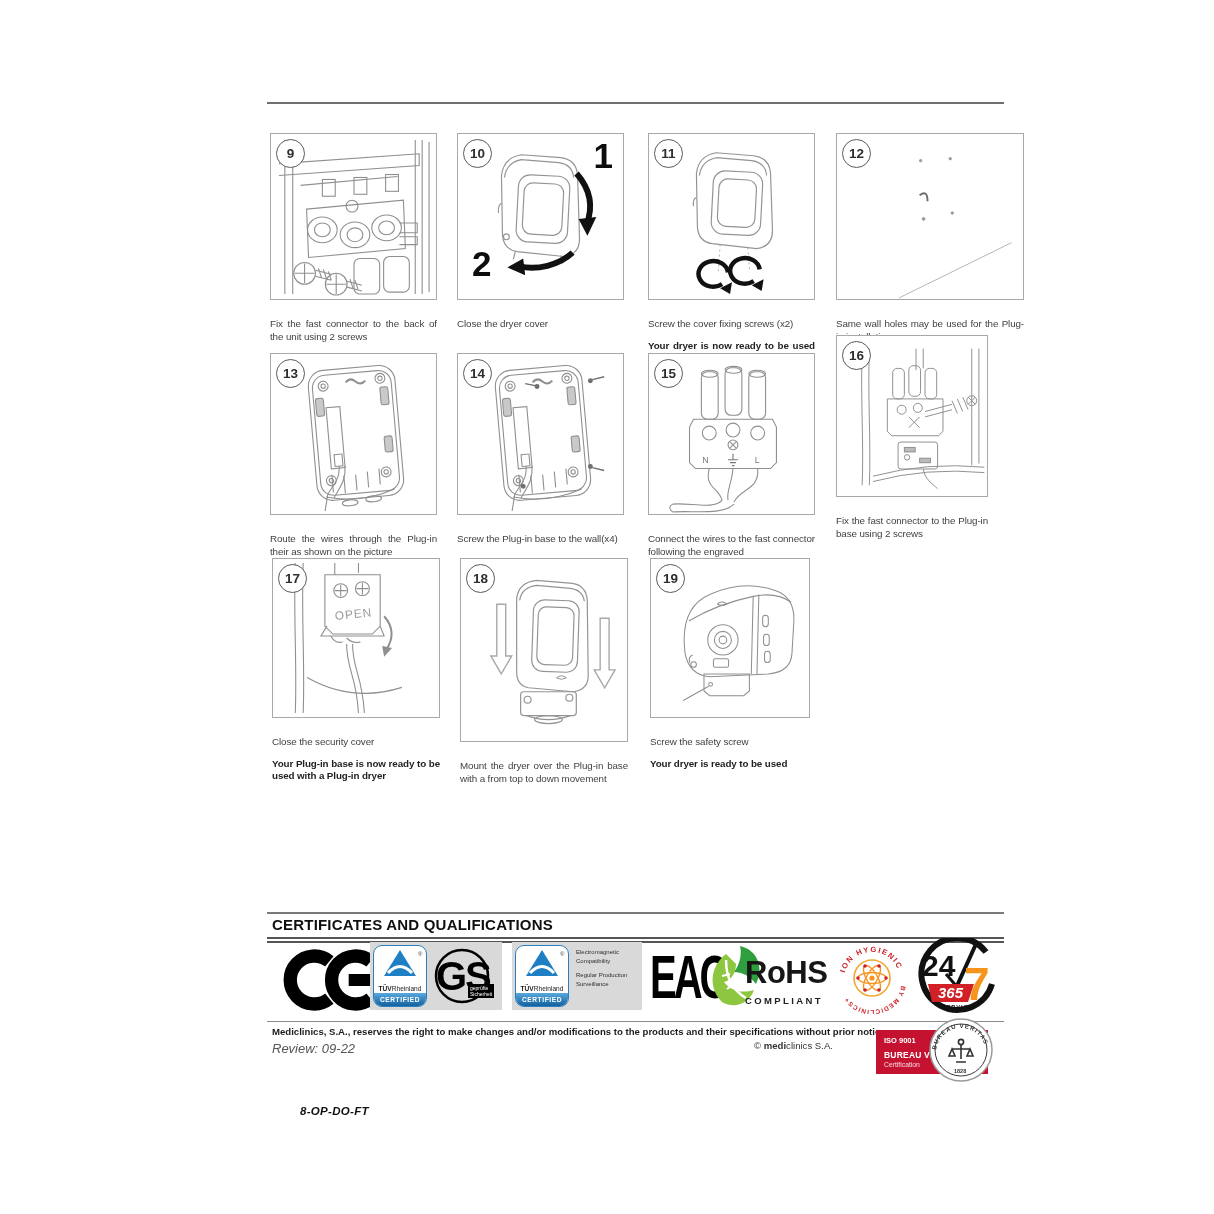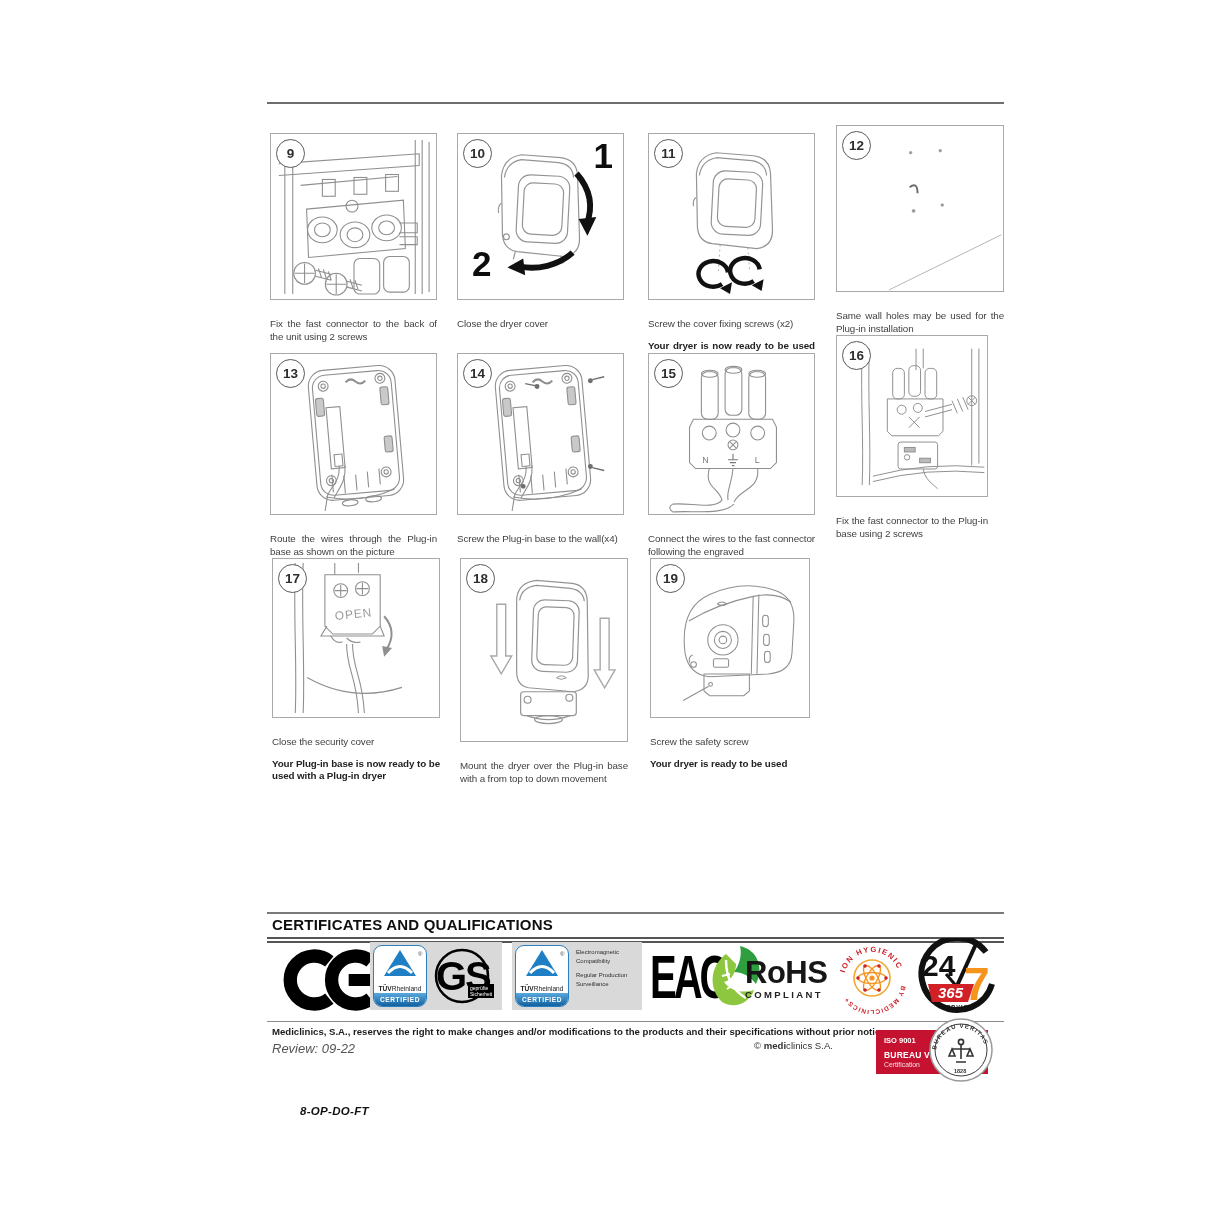--- a/index.html
+++ b/index.html
@@ -25,21 +25,21 @@
        box-sizing:border-box;text-align:center;overflow:hidden;}
   .tuv .brand{font-size:6.6px;color:#222;margin-top:1px;white-space:nowrap;}
   .tuv .band{position:absolute;bottom:0;left:0;right:0;height:13px;background:linear-gradient(#59a9dd,#12619f);
        color:#fff;font-size:6.6px;font-weight:bold;letter-spacing:0.6px;line-height:13px;}
   .emc{font-size:6px;line-height:1.35;color:#2f2f2f;padding:6px 0 0 4px;}
   .emc div{margin-bottom:1px;}
   .eac{position:absolute;font-weight:900;color:#000;font-size:40px;letter-spacing:-3px;
        transform:scaleY(1.55);transform-origin:top left;font-family:"Liberation Sans",sans-serif;}
   .rohs-txt{position:absolute;color:#161616;}
   .rohs-txt .main{font-size:31px;font-weight:bold;letter-spacing:-0.5px;line-height:1;}
-  .rohs-txt .sub{font-size:9.5px;font-weight:bold;letter-spacing:2.4px;margin-top:1px;color:#222;}
+  .rohs-txt .sub{font-size:9.5px;font-weight:bold;letter-spacing:2.4px;margin-top:7px;color:#222;}
   
   .notice{position:absolute;font-size:9.6px;font-weight:bold;color:#1c1c1c;white-space:nowrap;}
   .review{position:absolute;font-size:13px;font-style:italic;color:#555;}
   .copyright{position:absolute;font-size:9.6px;color:#333;}
   .isobox{position:absolute;background:#c41230;color:#fff;padding:6px 8px;box-sizing:border-box;}
   .isobox .l1{font-size:7.5px;font-weight:bold;}
   .isobox .l2{font-size:8.5px;font-weight:bold;margin-top:5px;letter-spacing:0.2px;}
   .isobox .l3{font-size:6.8px;opacity:0.85;margin-top:1px;}
   .doccode{position:absolute;font-size:11.5px;font-weight:bold;font-style:italic;color:#111;letter-spacing:0.3px;}
   .svgtext{font-family:"Liberation Sans",sans-serif;}
@@ -135,21 +135,21 @@
       </g>
       <polygon points="72,156 84,150 82,162" fill="#111"></polygon>
       <polygon points="104,153 116,147 114,159" fill="#111"></polygon>
     </svg>
     <div class="num">11</div>
   </div>
   <div class="cap">Screw the cover fixing screws (x2)</div>
   <div class="note">Your dryer is now ready to be used on a Plug-in base</div>
 </div>
 
-<div class="step" style="left:836px;top:125px;width:168px">
+<div class="step" style="left:836px;top:133px;width:188px">
   <div class="frame" style="height:167px">
     <svg viewBox="0 0 167 167">
       <g stroke="#9a9a9a" fill="#9a9a9a" stroke-width="1">
         <circle cx="74" cy="27" r="1.2"></circle>
           <circle cx="104" cy="25" r="1.2"></circle>
         <circle cx="77" cy="86" r="1.4"></circle>
           <circle cx="106" cy="80" r="1.2"></circle>
       </g>
       <path d="M73,62 q8,-6 8,6" stroke="#6e6e6e" fill="none" stroke-width="2"></path>
       <path d="M52,166 L166,110" stroke="#b5b5b5" fill="none" stroke-width="1"></path>
@@ -183,21 +183,21 @@
         <path d="M66,112 C66,126 58,130 52,140 L48,156"></path>
         <path d="M72,112 C72,128 64,134 58,144"></path>
         <path d="M58,120 V138 M70,122 V140 M82,122 V138 M94,120 V136 M106,118 V134"></path>
         <path d="M50,142 Q85,152 120,140"></path>
         <ellipse cx="74" cy="150" rx="8" ry="3"></ellipse>
           <ellipse cx="98" cy="148" rx="8" ry="3"></ellipse>
       </g>
     </svg>
     <div class="num">13</div>
   </div>
-  <div class="cap">Route the wires through the Plug-in base as shown on the picture</div>
+  <div class="cap">Route the wires through the Plug-in their as shown on the picture</div>
 
 </div>
 
 <div class="step" style="left:457px;top:353px;width:167px">
   <div class="frame" style="height:162px">
     <svg viewBox="0 0 167 162">
       <g stroke="#8f8f8f" fill="none" stroke-width="1.1" transform="rotate(-5 85 80)">
         <rect x="42" y="14" width="88" height="132" rx="16"></rect>
         <rect x="46" y="19" width="80" height="122" rx="13"></rect>
         <circle cx="57" cy="30" r="5"></circle>

